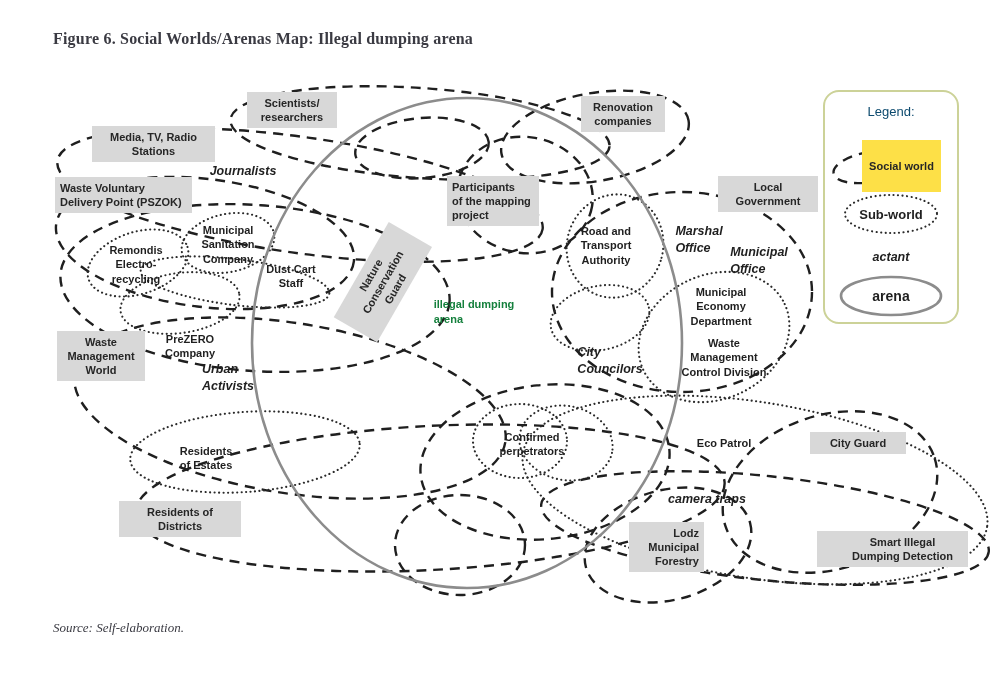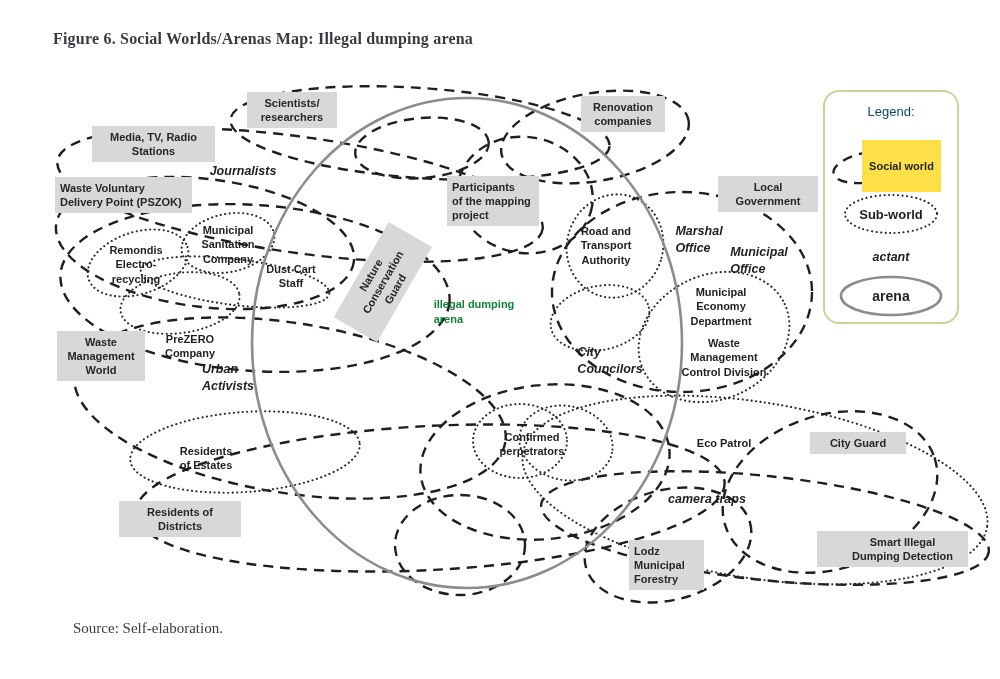--- a/index.html
+++ b/index.html
@@ -1,21 +1,21 @@
 <!DOCTYPE html>
 <html><head>
 <meta charset="utf-8">
 <style>
   html,body{margin:0;padding:0;background:#ffffff;}
   #page{position:relative;width:1000px;height:679px;background:#fff;overflow:hidden;
         font-family:"Liberation Sans",sans-serif;}
   .title{position:absolute;left:53px;top:30px;font-family:"Liberation Serif",serif;
          font-weight:bold;font-size:16px;color:#3a3a42;letter-spacing:.2px;}
   .source{position:absolute;left:53px;top:620px;font-family:"Liberation Serif",serif;
-          font-size:15px;color:#3a3a42;margin-left:20px;}
+          font-style:italic;font-size:13px;color:#3a3a42;}
   svg.map{position:absolute;left:0;top:0;}
   .gbox{position:absolute;background:#d8d8d8;color:#262626;font-size:11px;font-weight:bold;
         line-height:1.28;text-align:center;padding:4px 5px;white-space:pre-line;}
   .gbox.left{text-align:left;}
   .sub{position:absolute;transform:translate(-50%,-50%);color:#1f1f1f;font-size:11px;
        font-weight:bold;line-height:1.3;text-align:center;white-space:pre-line;}
   .act{position:absolute;transform:translate(-50%,-50%);color:#1f1f1f;font-size:12.5px;
        font-weight:bold;font-style:italic;line-height:1.35;text-align:left;white-space:pre-line;}
   .arena-label{position:absolute;transform:translate(-50%,-50%);color:#15803d;font-size:11px;
        font-weight:bold;line-height:1.35;white-space:pre-line;}
@@ -90,21 +90,21 @@
 of the mapping
 project</div>
   <div class="gbox rotbox" style="left:328px;top:257px;width:100px;">Nature
 Conservation
 Guard</div>
   <div class="gbox" style="left:581px;top:96px;width:74px;">Renovation
 companies</div>
   <div class="gbox" style="left:684px;top:176px;width:90px;margin-left:34px;">Local
 Government</div>
   <div class="gbox" style="left:810px;top:432px;width:86px;">City Guard</div>
-  <div class="gbox left" style="left:629px;top:540px;width:65px;">Lodz
+  <div class="gbox left" style="left:629px;top:522px;width:65px;text-align:right;">Lodz
 Municipal
 Forestry</div>
   <div class="gbox" style="left:817px;top:531px;width:121px;padding-left:25px;">Smart Illegal
 Dumping Detection</div>
 
   <div class="sub" style="left:136px;top:264px;">Remondis
 Electro-
 recycling</div>
   <div class="sub" style="left:228px;top:244px;">Municipal
 Sanitation

